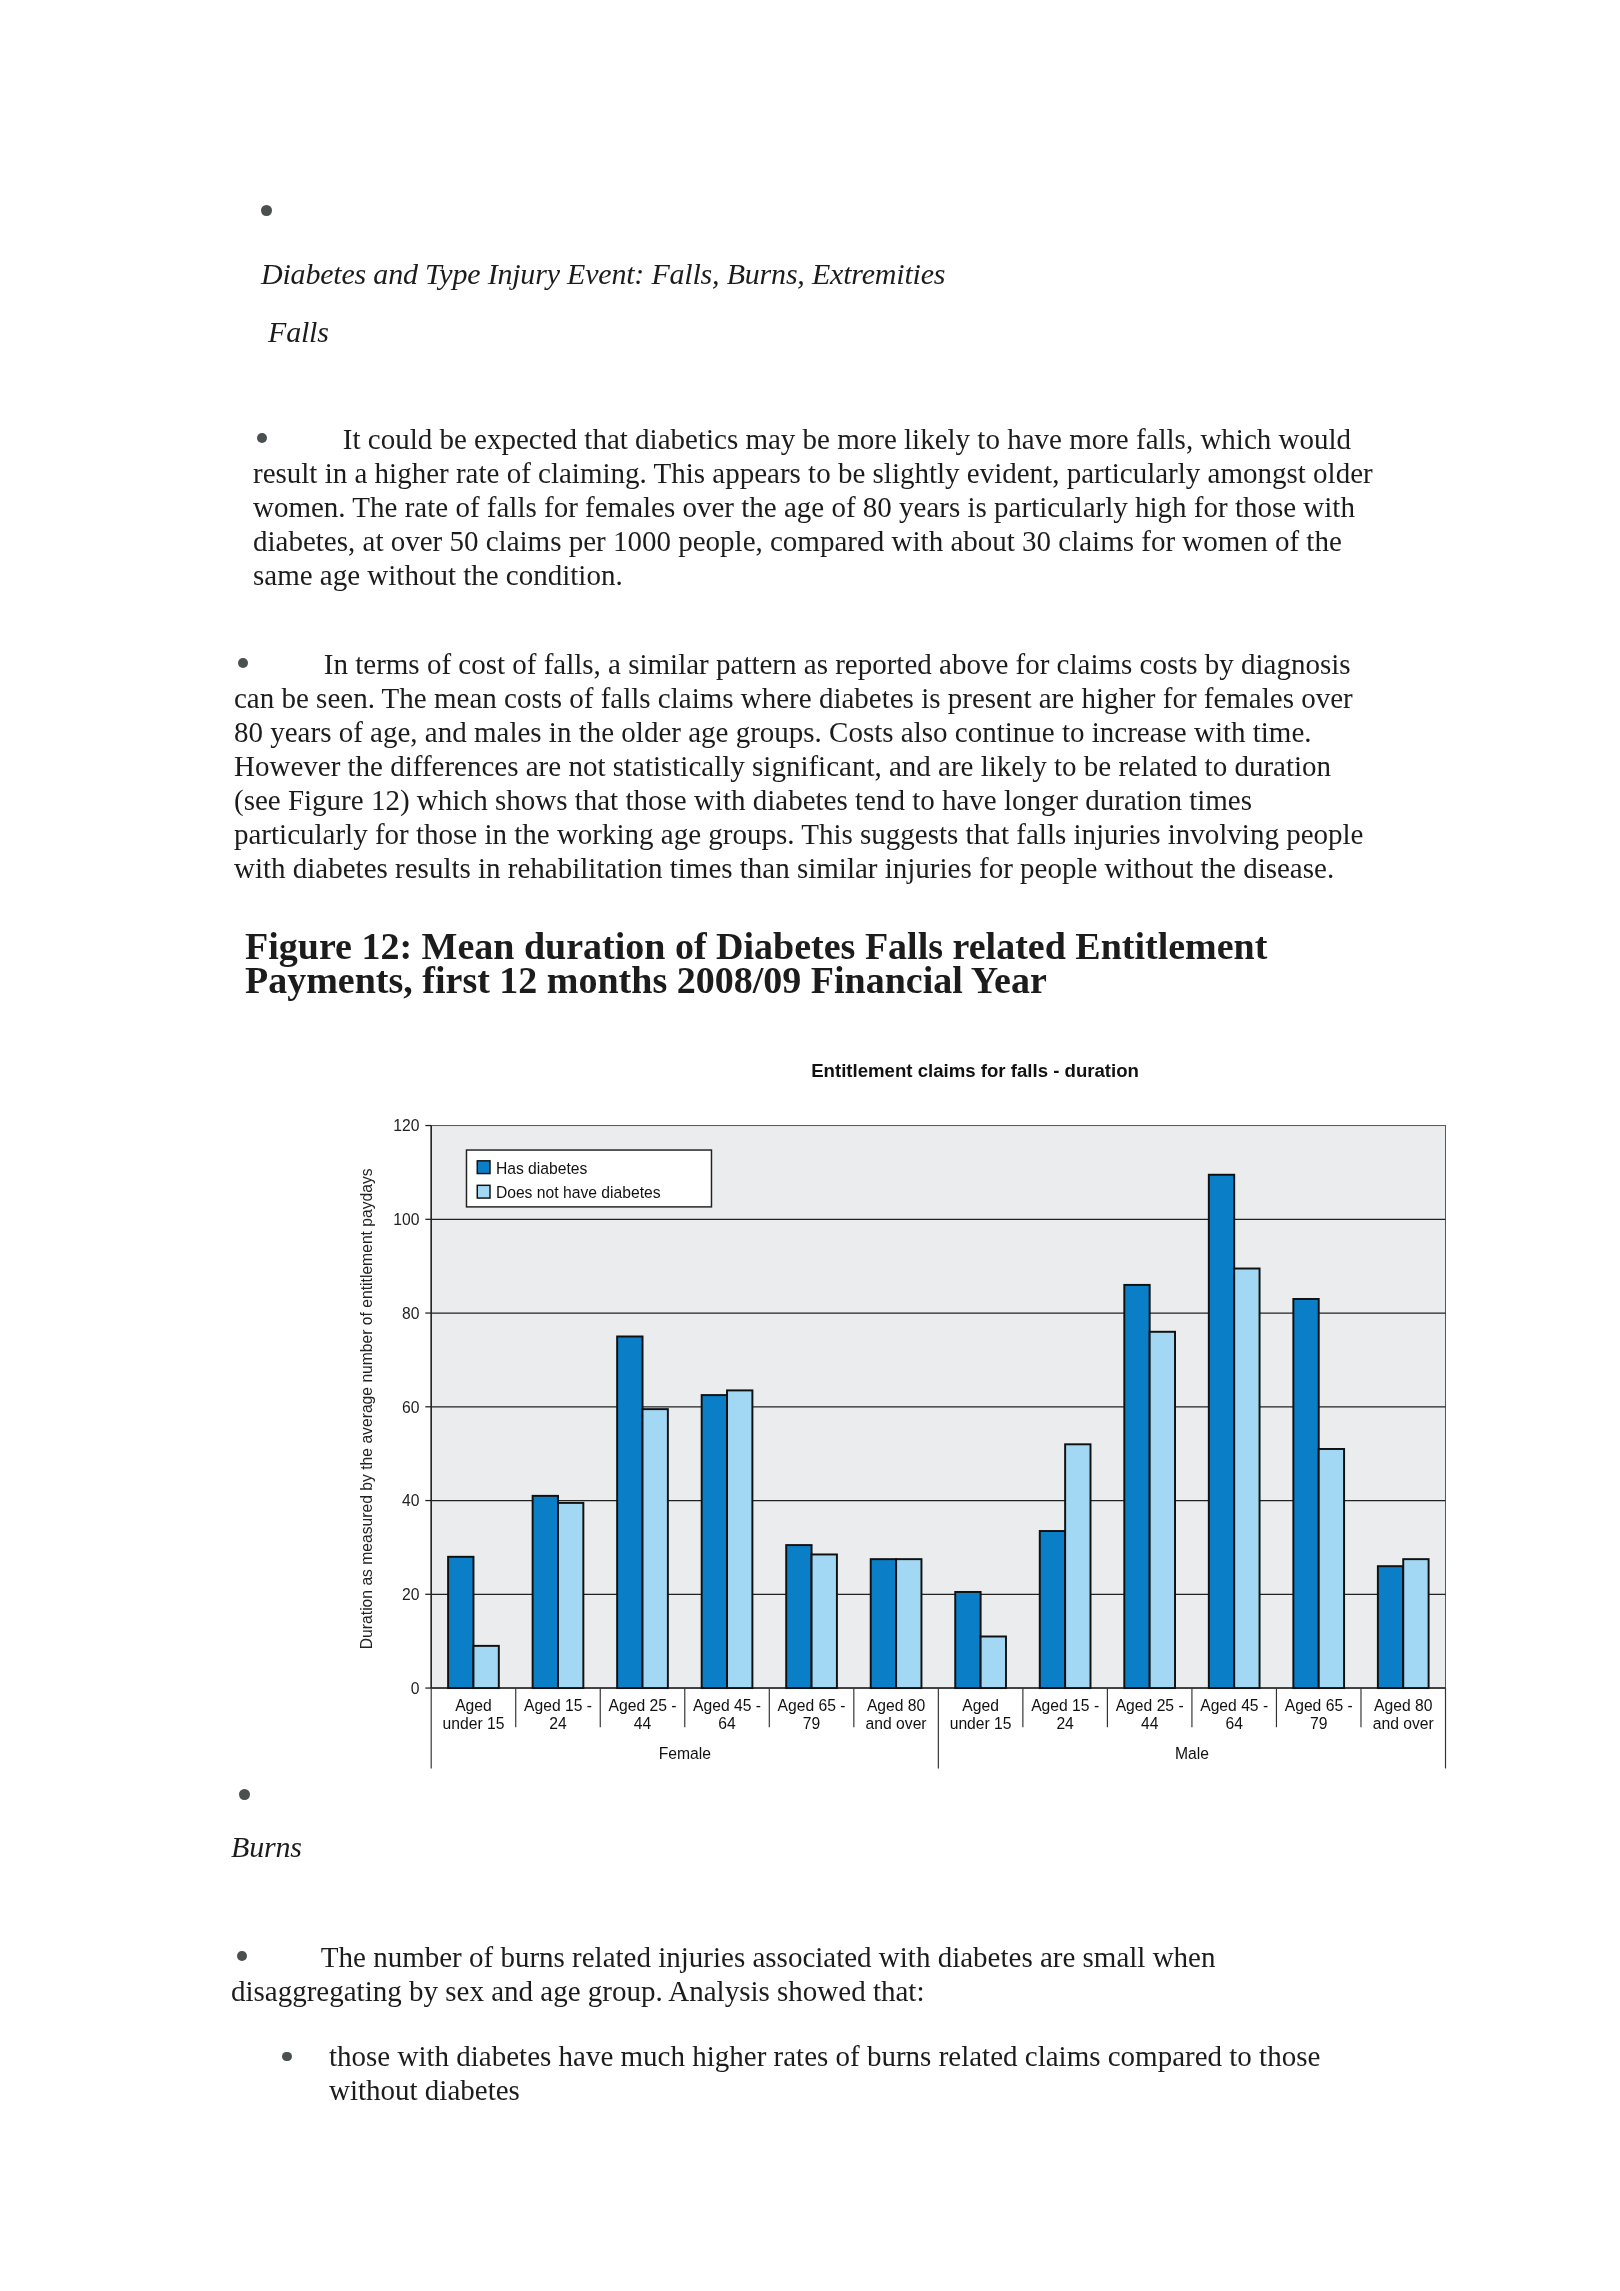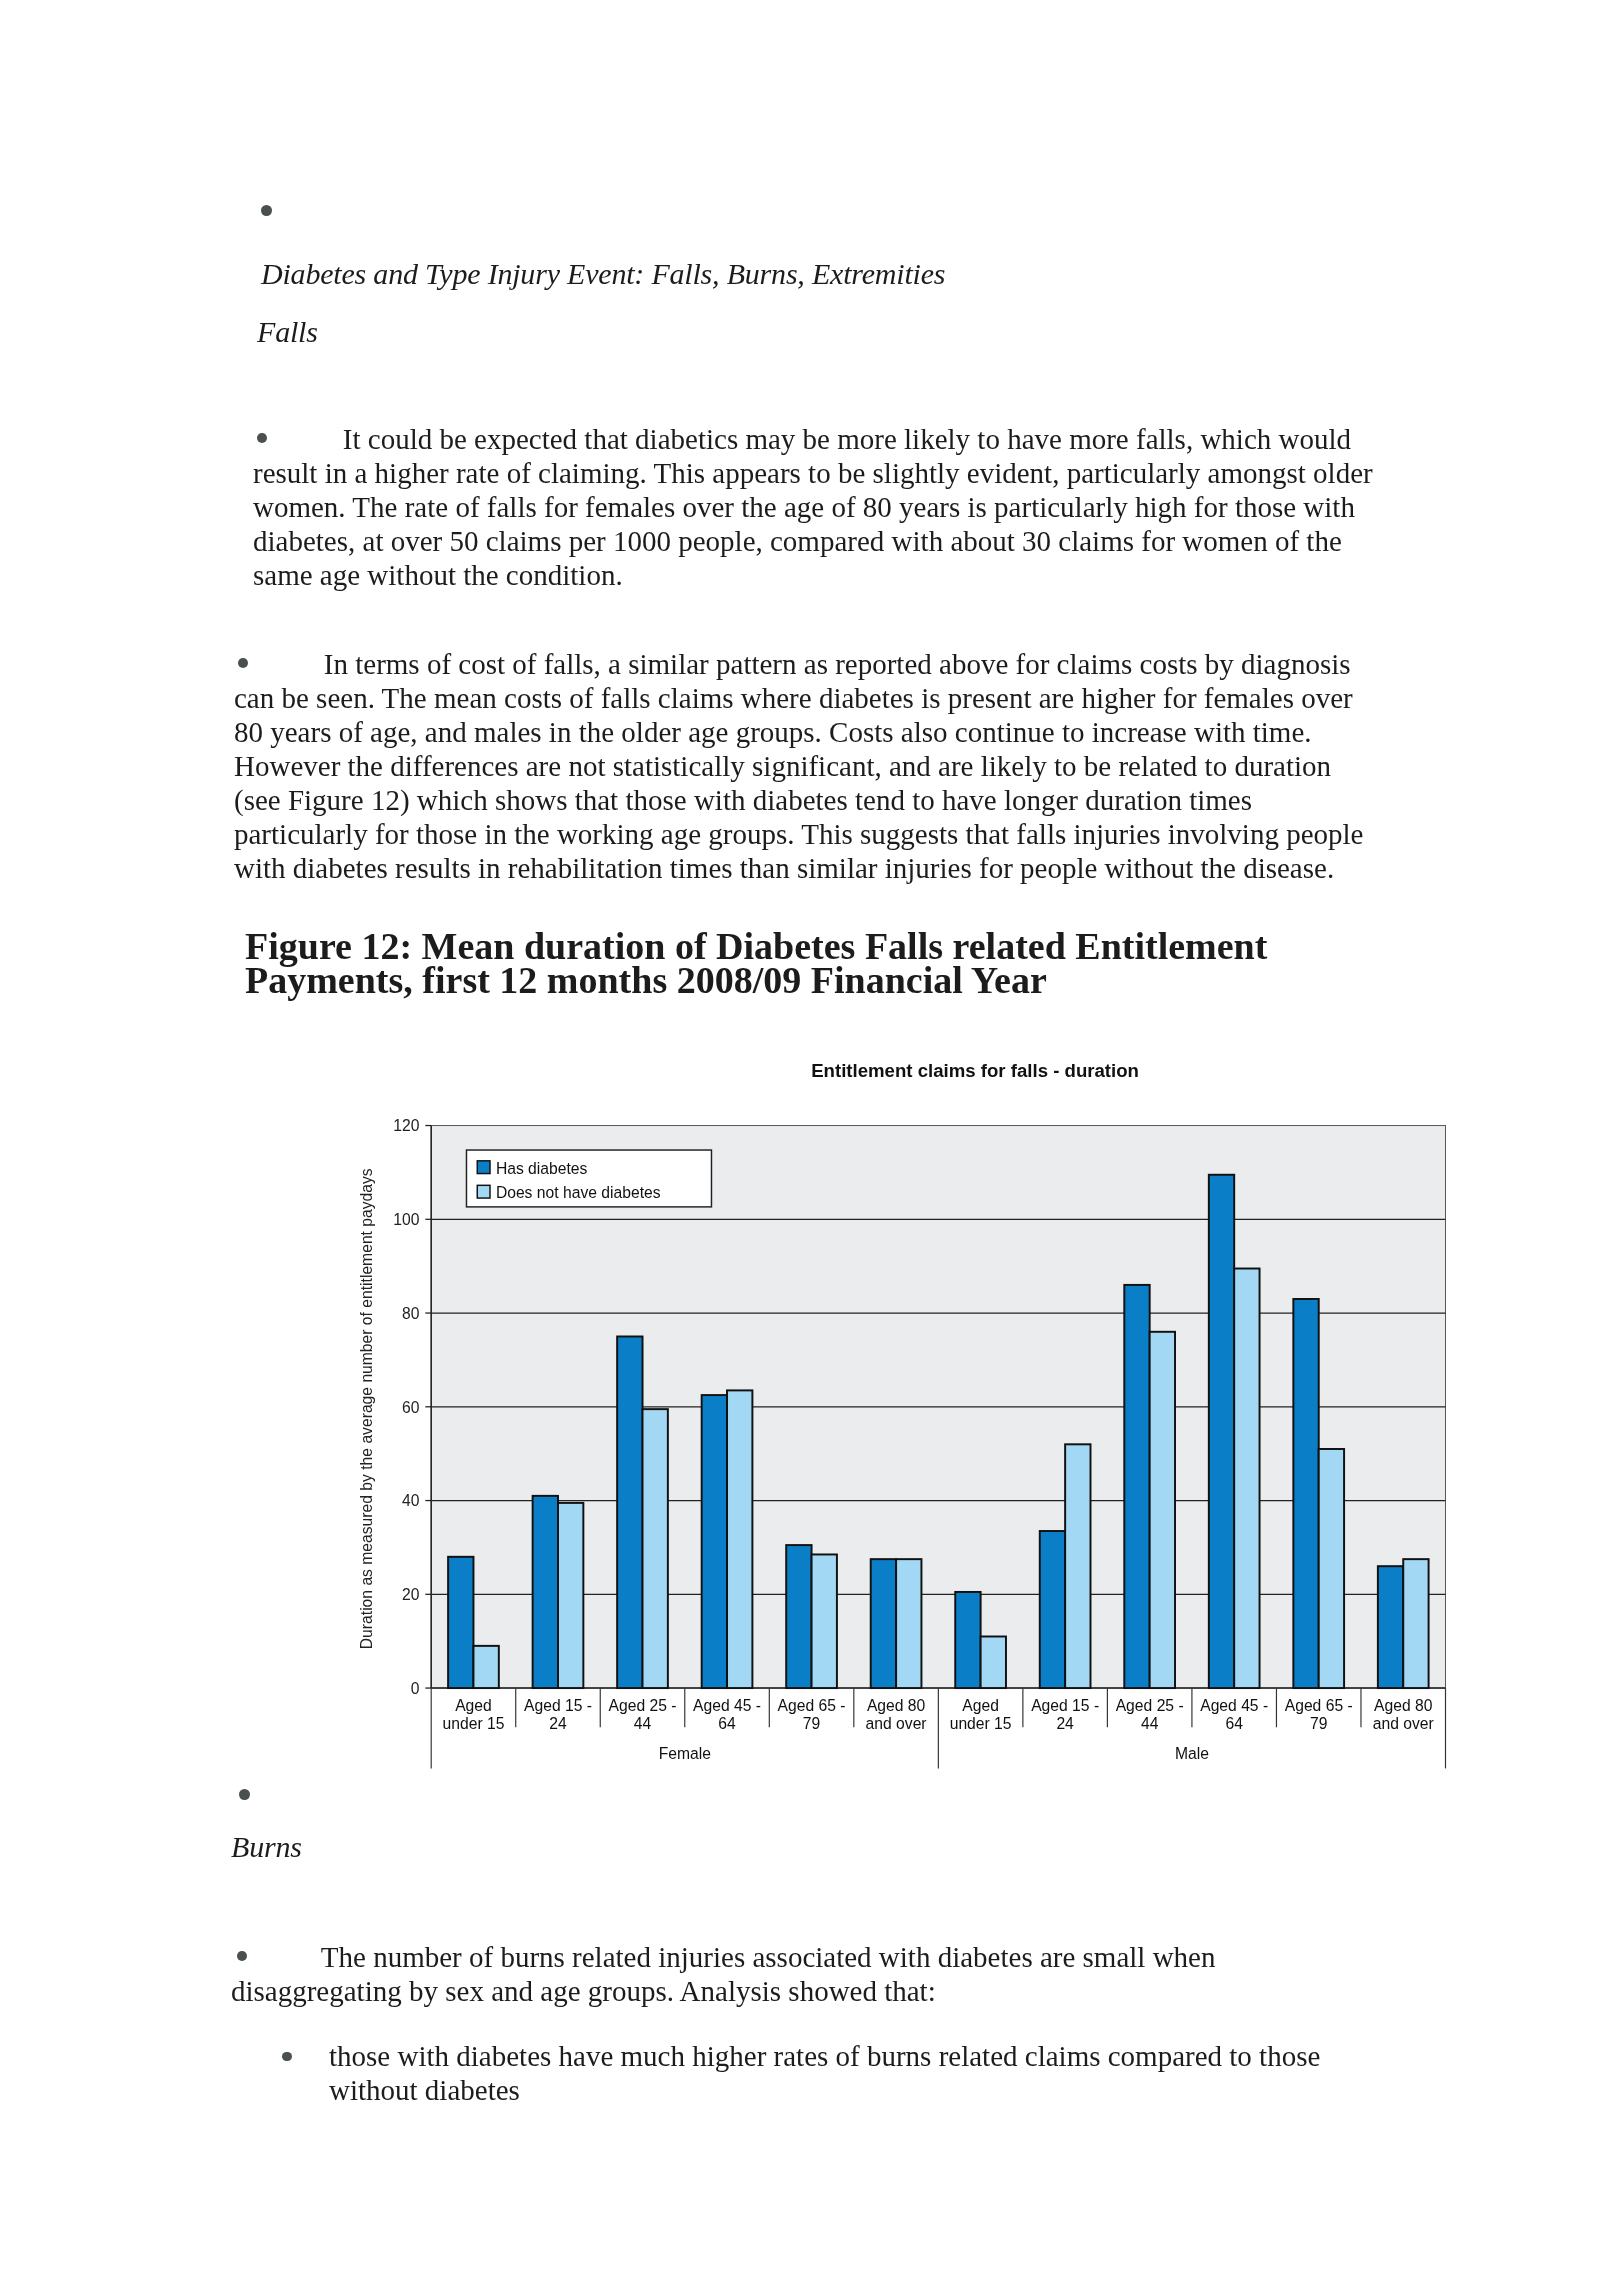--- a/index.html
+++ b/index.html
@@ -15,21 +15,21 @@
   .axis-title { font-family: "Liberation Sans", sans-serif; font-size: 16px; fill: #222; }
   .cat-label { font-family: "Liberation Sans", sans-serif; font-size: 16px; fill: #111; }
   .legend-text { font-family: "Liberation Sans", sans-serif; font-size: 16px; fill: #111; }
 </style>
 </head>
 <body>
 
 <div class="bullet-dot" style="left:261px; top:205px;"></div>
 
 <div class="italic-head" style="left:261px; top:257px;">Diabetes and Type Injury Event: Falls, Burns, Extremities</div>
-<div class="italic-head" style="left:257px; top:315px;">Falls</div>
+<div class="italic-head" style="left:268px; top:315px;">Falls</div>
 
 <div class="para" style="left:253px; top:383px;">
   <span class="bullet-dot" style="position:relative; display:inline-block; left:3.9px; top:-5.9px; width:9.8px; height:9.8px;"></span><span class="indent"></span><span>It could be expected that diabetics may be more likely to have more falls, which would result in a higher rate of claiming. This appears to be slightly evident, particularly amongst older women. The rate of falls for females over the age of 80 years is particularly high for those with diabetes, at over 50 claims per 1000 people, compared with about 30 claims for women of the same age without the condition.</span>
 </div>
 
 <div class="para" style="left:234px; top:608px;">
   <span class="bullet-dot" style="position:relative; display:inline-block; left:3.9px; top:-5.9px; width:9.8px; height:9.8px;"></span><span class="indent"></span><span>In terms of cost of falls, a similar pattern as reported above for claims costs by diagnosis can be seen. The mean costs of falls claims where diabetes is present are higher for females over 80 years of age, and males in the older age groups. Costs also continue to increase with time. However the differences are not statistically significant, and are likely to be related to duration (see Figure 12) which shows that those with diabetes tend to have longer duration times particularly for those in the working age groups. This suggests that falls injuries involving people with diabetes results in rehabilitation times than similar injuries for people without the disease.</span>
 </div>
 
 <div class="fig-caption">Figure 12: Mean duration of Diabetes Falls related Entitlement Payments, first 12 months 2008/09 Financial Year</div>
@@ -130,20 +130,20 @@
     <text class="legend-text" x="156" y="137">Has diabetes</text>
     <rect id="sw1" x="137" y="149" width="13" height="13" stroke="#111" stroke-width="1.5" fill="#a3d8f5"></rect>
     <text class="legend-text" x="156" y="162">Does not have diabetes</text>
   </g>
 </svg>
 
 <div class="bullet-dot" style="left:239px; top:1789px;"></div>
 <div class="italic-head" style="left:231px; top:1830px;">Burns</div>
 
 <div class="para" style="left:231px; top:1901px;">
-  <span class="bullet-dot" style="position:relative; display:inline-block; left:5.9px; top:-5.9px; width:9.8px; height:9.8px;"></span><span class="indent"></span><span>The number of burns related injuries associated with diabetes are small when disaggregating by sex and age groups.  Analysis showed that:</span>
+  <span class="bullet-dot" style="position:relative; display:inline-block; left:5.9px; top:-5.9px; width:9.8px; height:9.8px;"></span><span class="indent"></span><span>The number of burns related injuries associated with diabetes are small when disaggregating by sex and age group.  Analysis showed that:</span>
 </div>
 
 <div class="para" style="left:329px; top:2000px; width:1029px;">
   <span class="bullet-dot" style="left:-47px; top:12.7px; width:9.8px; height:9.8px;"></span>
   <span>those with diabetes have much higher rates of burns related claims compared to those without diabetes</span>
 </div>
 
 
 </body></html>

